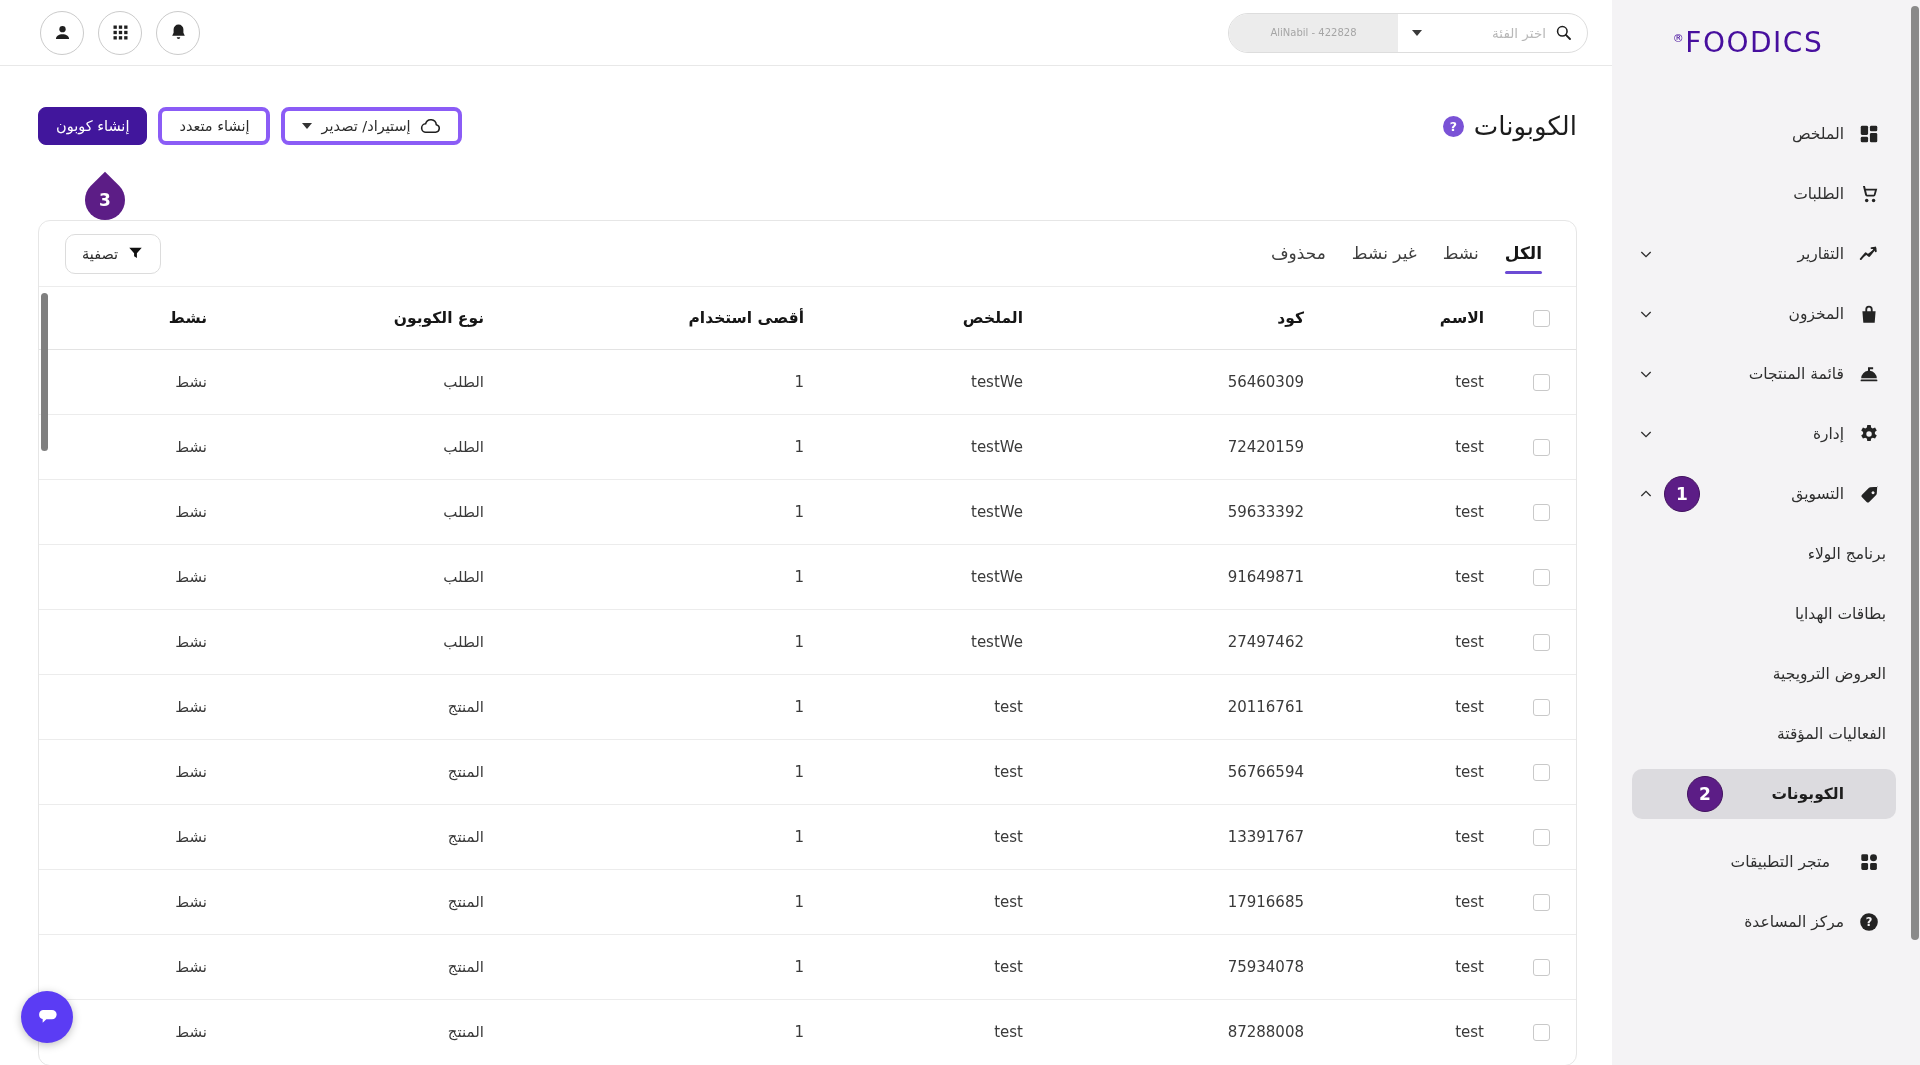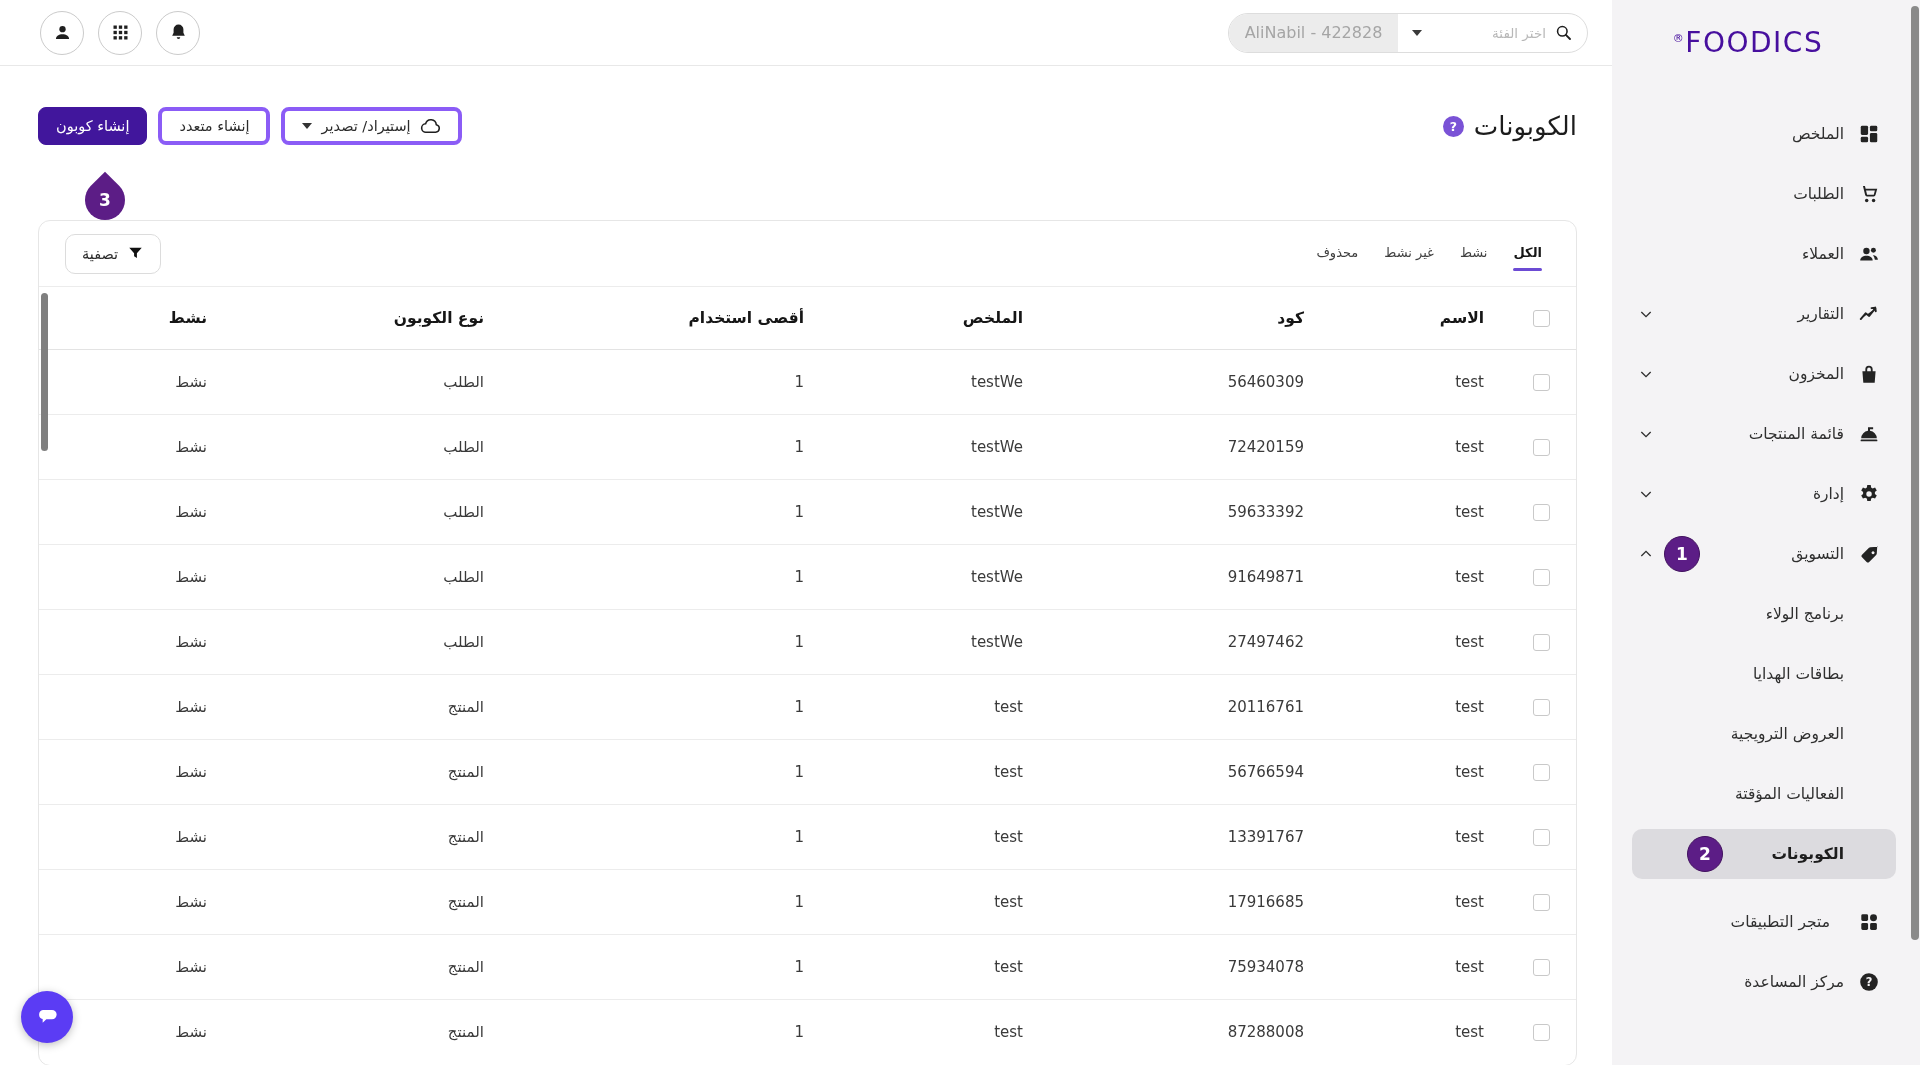--- a/index.html
+++ b/index.html
@@ -30,21 +30,21 @@
   .nav { margin-top:45px; }
   .nav-item {
     height:60px; display:flex; align-items:center; gap:14px;
     padding:0 40px 0 26px; cursor:pointer; position:relative;
     font-size:15.5px; color:#2f2f2f;
   }
   .nav-item .nav-icon { width:22px; height:22px; color:#232323; flex:0 0 22px; }
   .nav-item .nav-icon svg { width:22px; height:22px; fill:#232323; }
   .nav-item .chev { margin-right:auto; width:16px; height:16px; }
   .nav-item .chev svg { width:16px; height:16px; stroke:#2f2f2f; fill:none; stroke-width:2; }
-  .nav-item.sub { padding-right:76px; }
+  .nav-item.sub { padding-right:34px; }
   .nav-item.active-pill {
     height:50px; margin:5px 24px 5px 20px; padding-right:52px;
     background:#dcdbdf; border-radius:10px; font-weight:bold; color:#1d1d1d;
   }
   .nav-item.gap-top { margin-top:13px;gap:28px; }
   .step-badge {
     position:absolute; left:52px; top:50%; transform:translateY(-50%);
     width:36px; height:36px; border-radius:50%;
     background:#5c1d86; border:1px solid #42125f;
     color:#fff; font-weight:bold; font-size:17px;
@@ -76,21 +76,21 @@
     border:none; outline:none; background:transparent;
     font-family:inherit; font-size:13.5px; color:#444; width:110px; text-align:right;
   }
   .search-part input::placeholder { color:#b8b8b8; }
   .combo-caret {
     width:0; height:0; border-left:5px solid transparent; border-right:5px solid transparent;
     border-top:6px solid #3a3a3a; margin:0 14px; cursor:pointer;
   }
   .account-chip {
     width:174px; align-self:stretch; border:none; cursor:pointer;
-    background:#ececec; color:#a5a5a5; font-family:inherit; font-size:16px;
+    background:#ececec; color:#a5a5a5; font-family:inherit; font-size:10px;
     display:flex; align-items:center; justify-content:center;
     direction:ltr;
   }
   .tb-spacer { flex:1; }
   .icon-buttons { display:flex; direction:ltr; gap:14px; }
   .circle-btn {
     width:44px; height:44px; border-radius:50%; border:1px solid #cbcbcb; background:#fff;
     display:flex; align-items:center; justify-content:center; cursor:pointer;
   }
   .circle-btn svg { width:21px; height:21px; fill:#1f1f1f; }
@@ -133,21 +133,21 @@
   .card {
     position:relative; margin:68px 35px 0 38px; background:#fff;
     border:1px solid #e6e6e6; border-radius:12px; overflow:hidden;
     height:846px;
   }
   .card-toolbar {
     height:66px; display:flex; align-items:center;
     padding:0 34px 0 26px; border-bottom:1px solid #ececec;
   }
   .tabs { display:flex; align-items:center; gap:26px; }
-  .tab { font-size:13px; color:#3f3f3f; cursor:pointer; position:relative; padding-bottom:2px; }
+  .tab { font-size:17px; color:#3f3f3f; cursor:pointer; position:relative; padding-bottom:2px; }
   .tab.active { font-weight:bold; color:#161616; }
   .tab.active::after {
     content:""; position:absolute; right:0; left:0; bottom:-9px; height:3px;
     background:#6c4bd4; border-radius:2px;
   }
   .ct-spacer { flex:1; }
   .filter-btn {
     height:40px; border:1px solid #dcdcdc; border-radius:10px; background:#fff;
     display:flex; align-items:center; gap:9px; padding:0 16px;
     font-family:inherit; font-size:14.5px; color:#2b2b2b; cursor:pointer;
@@ -209,31 +209,20 @@
       <span class="nav-icon">
         <svg viewBox="0 0 24 24">
             <path d="M3 3.2h2.4l2.4 10a2 2 0 0 0 2 1.5h7.4a2 2 0 0 0 1.9-1.5l1.9-7H6.3l.5 2h11.6l-1.2 4.5H9.9L7.6 3.2z"></path>
             <circle cx="9.5" cy="19" r="1.9"></circle>
             <circle cx="17" cy="19" r="1.9"></circle>
           </svg>
       </span>
       <span class="nav-label">الطلبات</span>
     </div>
 
-    <div class="nav-item">
-      <span class="nav-icon">
-        <svg viewBox="0 0 24 24">
-            <circle cx="9.2" cy="8.8" r="3.5"></circle>
-            <path d="M2.4 19.2c0-3.3 3-5.2 6.8-5.2s6.8 1.9 6.8 5.2z"></path>
-            <circle cx="16.8" cy="7.8" r="2.7"></circle>
-            <path d="M16.2 13.4c3.2.1 5.5 1.9 5.5 4.9h-3.3a6.9 6.9 0 0 0-2.2-4.9z"></path>
-          </svg>
-      </span>
-      <span class="nav-label">العملاء</span>
-    </div>
 
     <div class="nav-item">
       <span class="nav-icon">
         <svg viewBox="0 0 24 24" fill="none" stroke="#232323" stroke-width="2.1" stroke-linecap="round" stroke-linejoin="round">
             <path d="M3 17.5l5.3-6.3 3.9 3 6.6-8.2"></path>
             <path d="M14.8 5.6l4-.6.6 4"></path>
           </svg>
       </span>
       <span class="nav-label">التقارير</span>
       <span class="chev">

